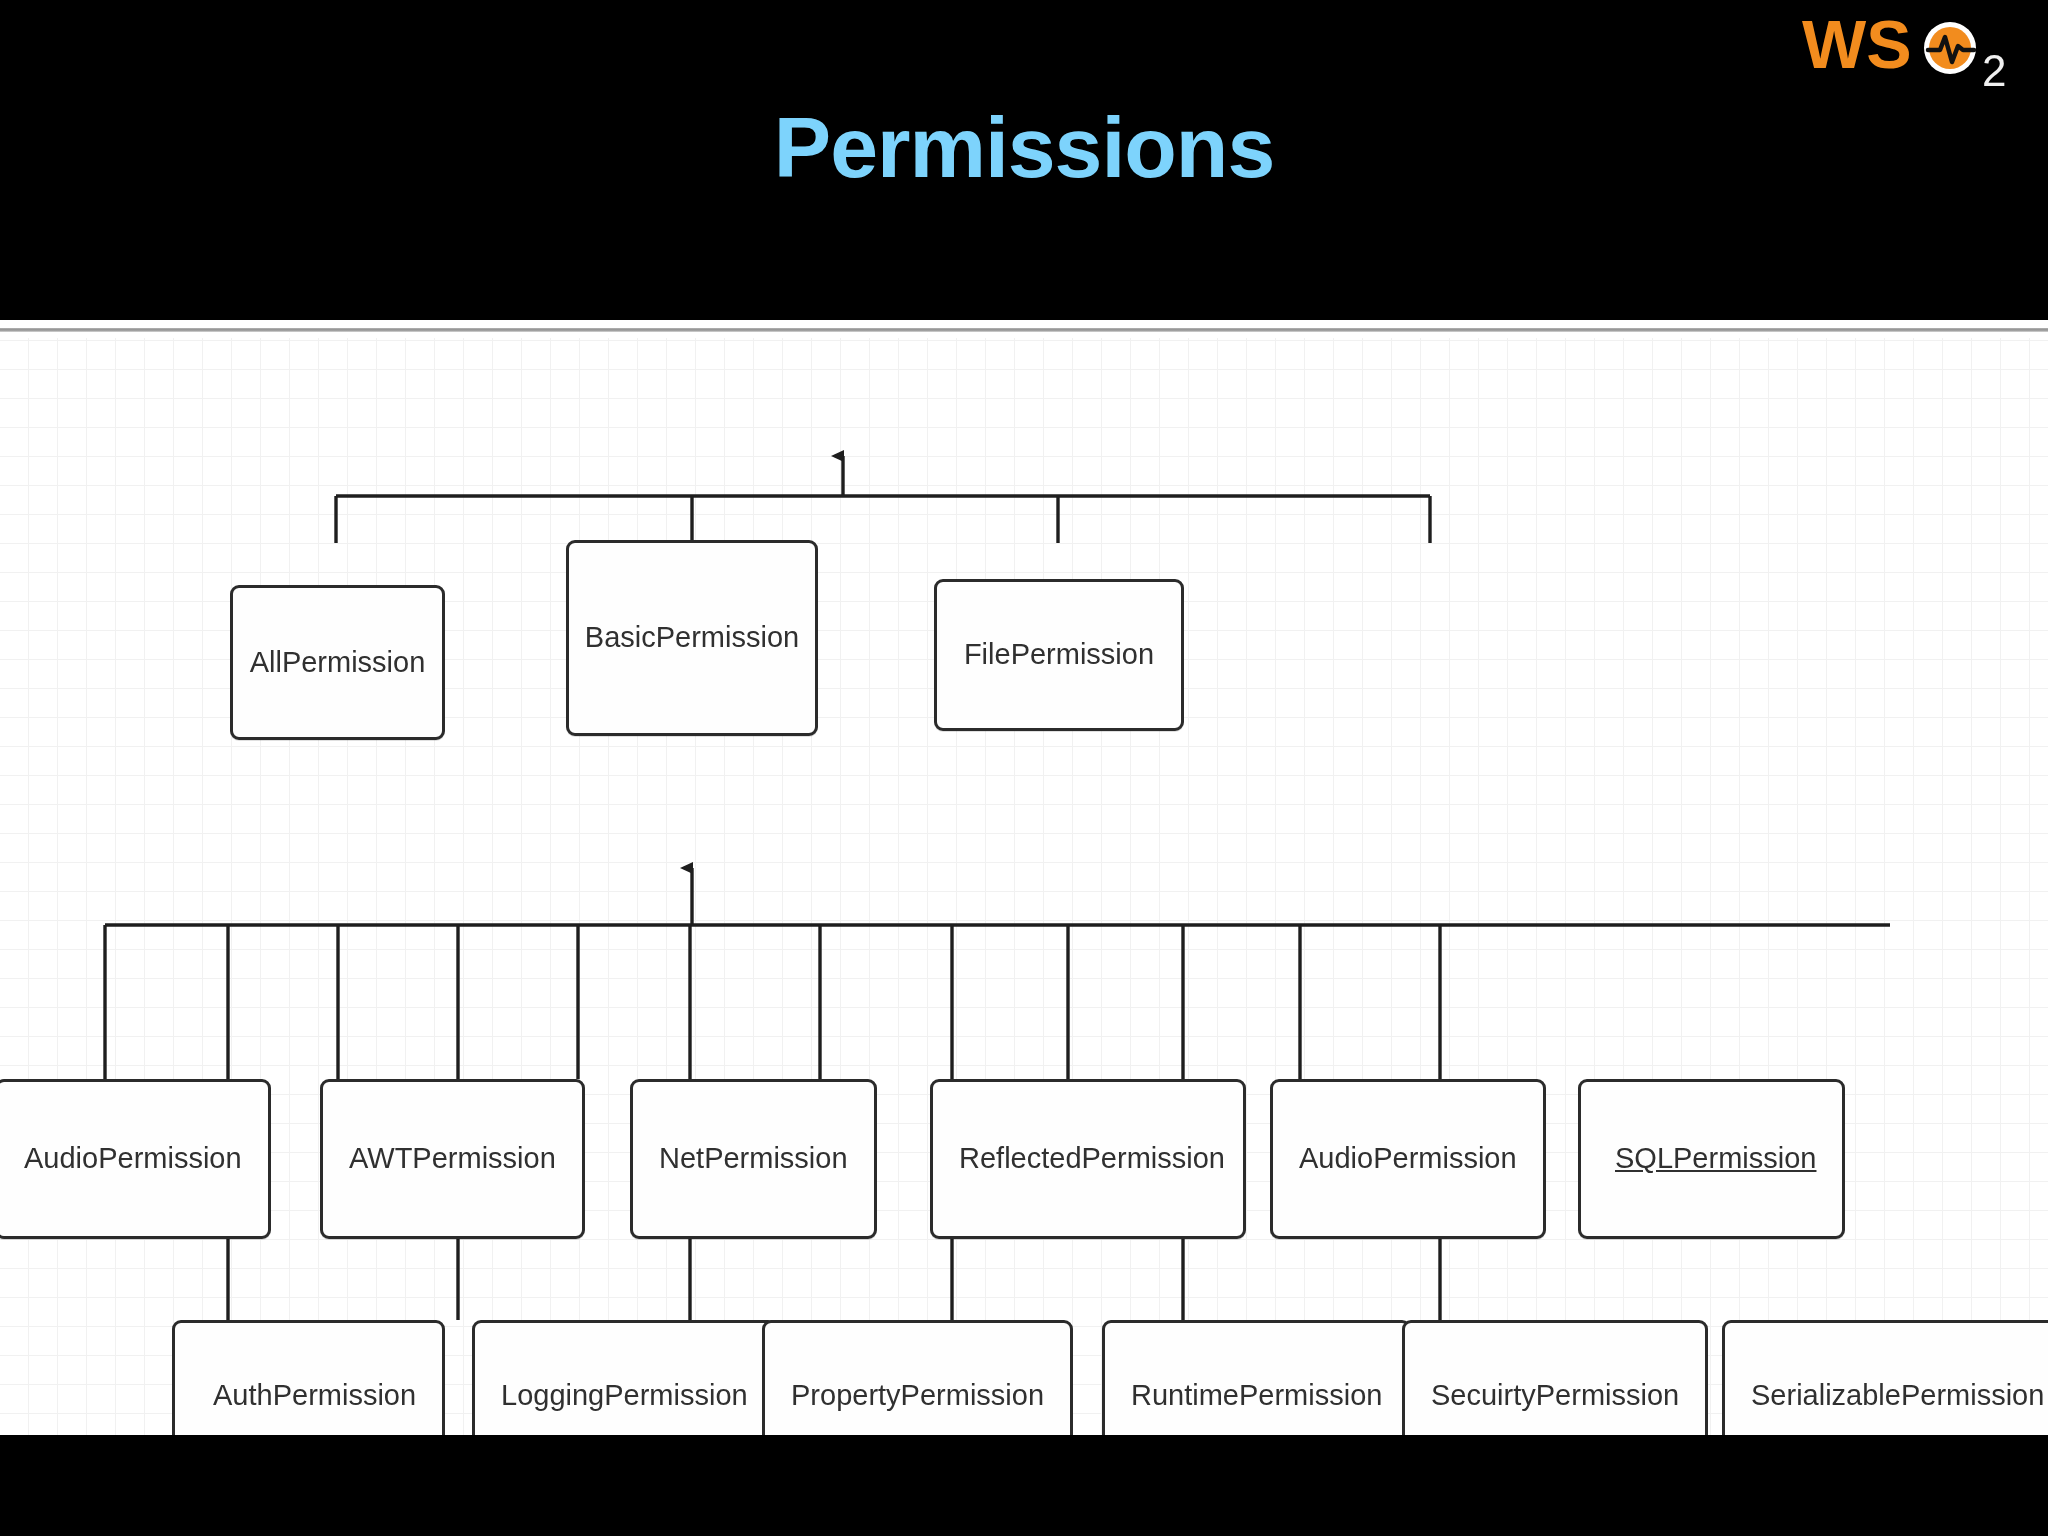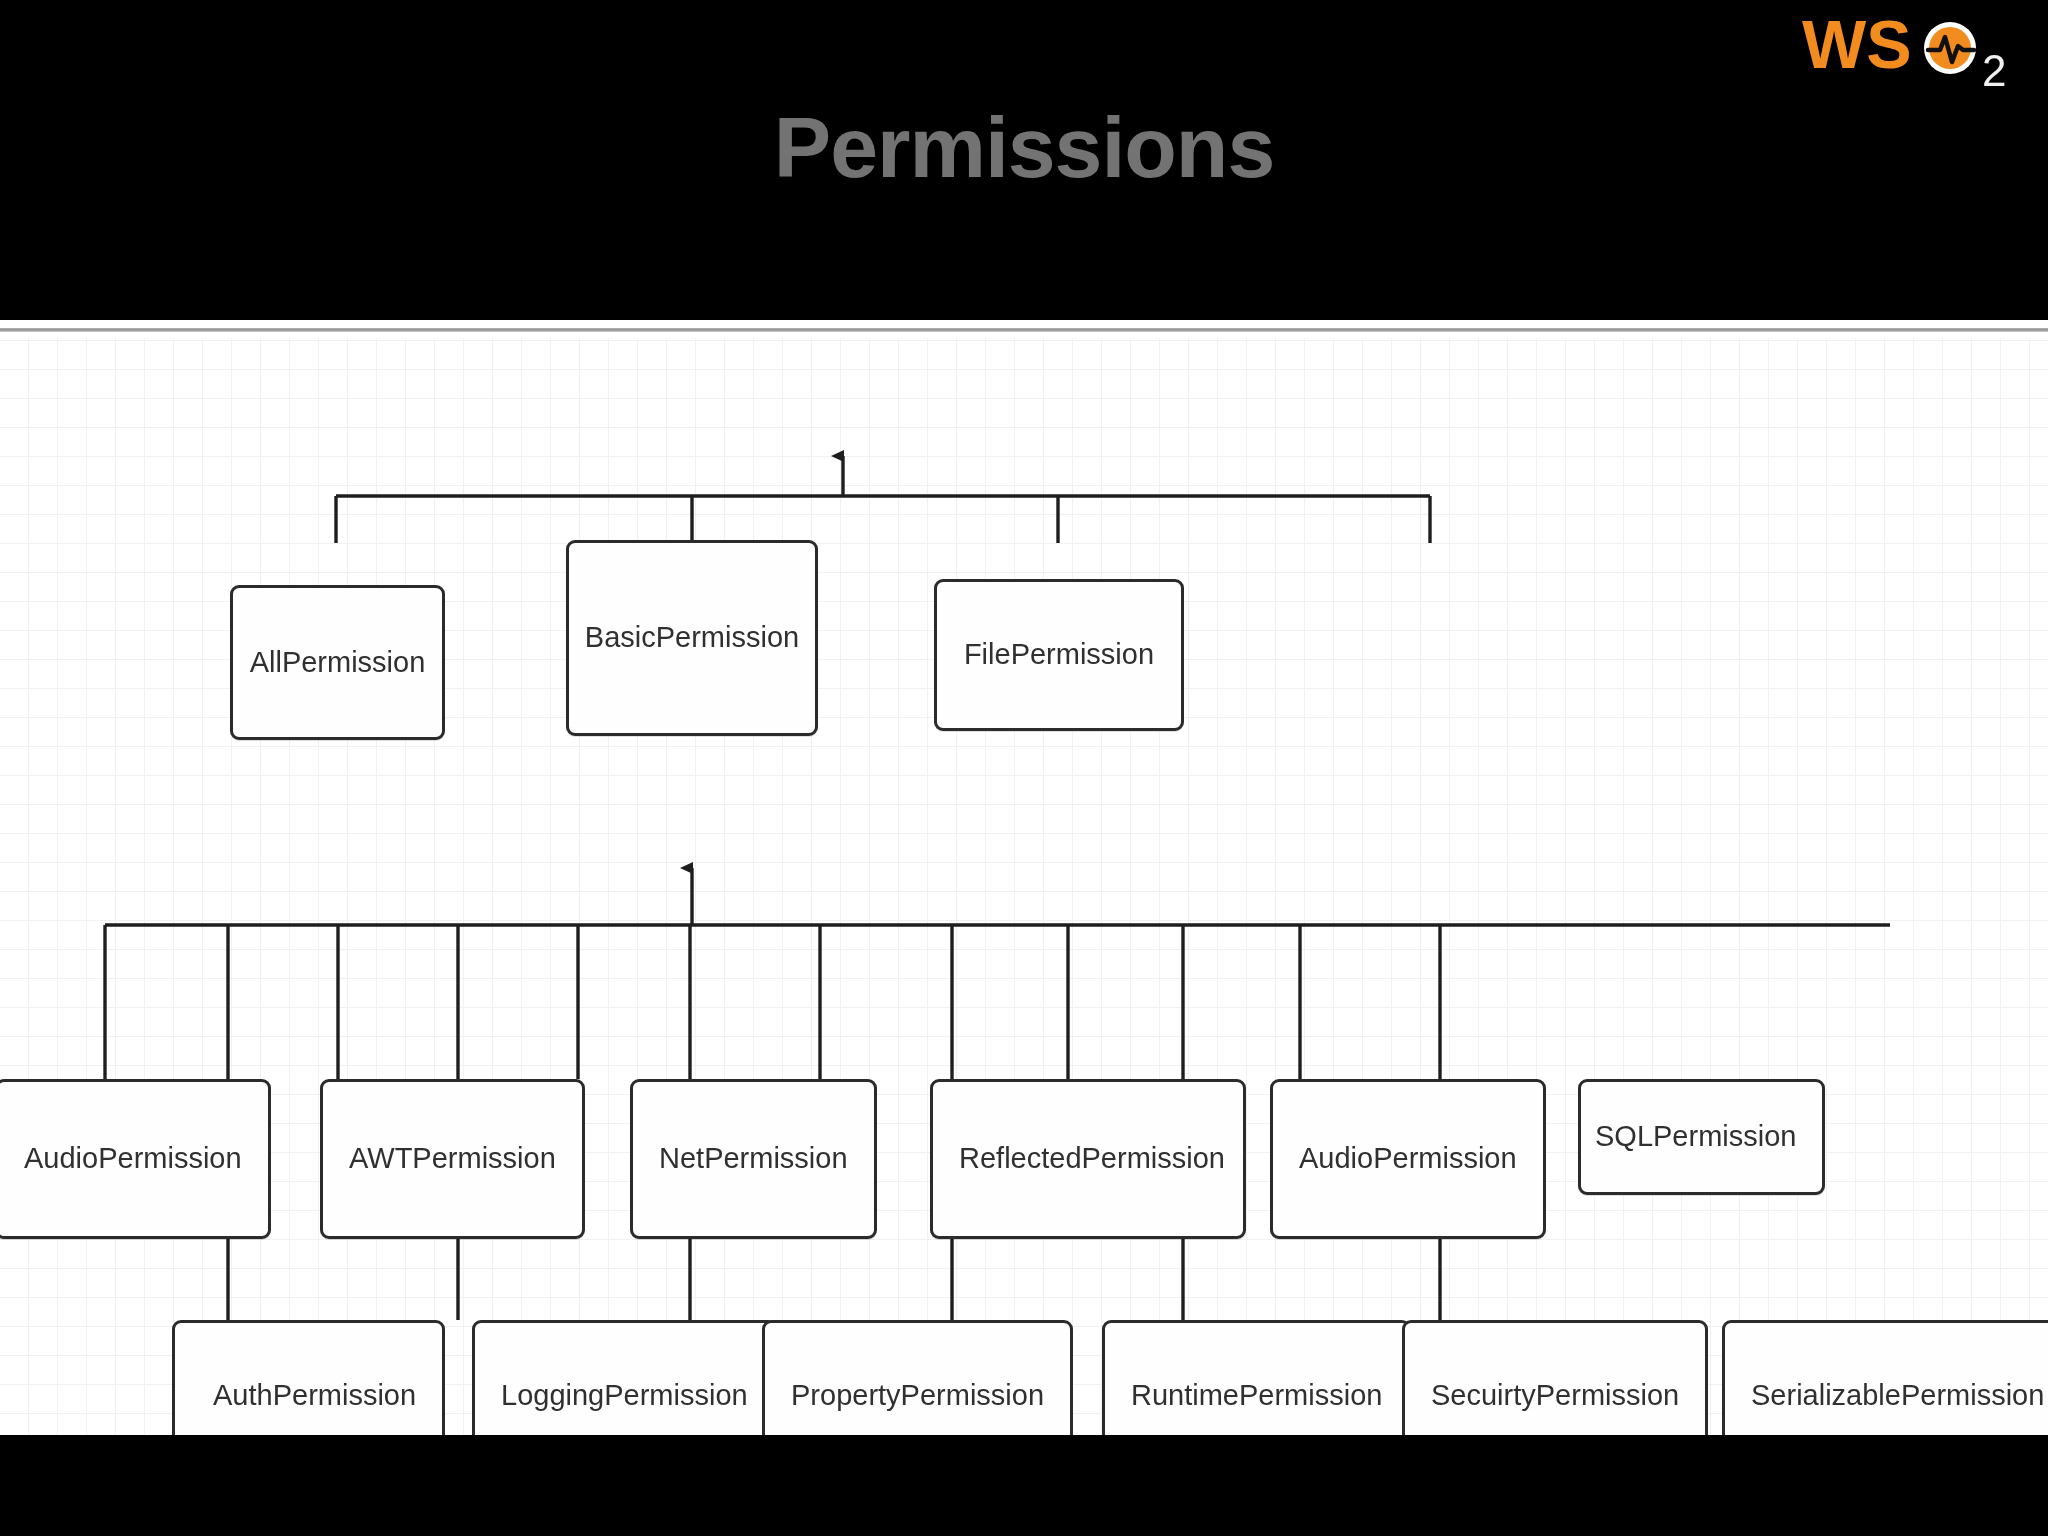--- a/index.html
+++ b/index.html
@@ -15,21 +15,21 @@
     position:absolute;left:0;top:0;width:2048px;height:320px;
     background:#000;
   }
   .logo{
     position:absolute;right:18px;top:6px;
     width:230px;height:86px;
   }
   .slide-title{
     position:absolute;left:0;top:104px;width:2048px;
     text-align:center;
-    color:#737373;
+    color:#7dd3fc;
     font-size:86px;
     font-weight:700;
     letter-spacing:-1px;
     line-height:1;
   }
 
   
   .divider-wrap{
     position:absolute;left:0;top:320px;width:2048px;height:18px;
     background:#fff;
@@ -143,21 +143,21 @@
 
     <div class="node" style="left:230px;top:205px;width:215px;height:155px;margin-top:42px;">AllPermission</div>
     <div class="node" style="left:566px;top:202px;width:252px;height:196px;">BasicPermission</div>
     <div class="node" style="left:934px;top:205px;width:250px;height:152px;margin-top:36px;">FilePermission</div>
 
     <div class="node" style="left: -5px; top: 741px; height: 160px; padding-left: 26px; padding-right: 26px; min-width: 230px;">AudioPermission</div>
     <div class="node" style="left: 320px; top: 741px; height: 160px; padding-left: 26px; padding-right: 26px; min-width: 230px;">AWTPermission</div>
     <div class="node" style="left: 630px; top: 741px; height: 160px; padding-left: 26px; padding-right: 26px; min-width: 230px;">NetPermission</div>
     <div class="node" style="left: 930px; top: 741px; height: 160px; padding-left: 26px; padding-right: 18px; min-width: 230px;">ReflectedPermission</div>
     <div class="node" style="left: 1270px; top: 741px; height: 160px; padding-left: 26px; padding-right: 26px; min-width: 230px;">AudioPermission</div>
-    <div class="node" style="left: 1578px; top: 741px; height: 116px; padding-left: 14px; padding-right: 26px; min-width: 230px;">SQLPermission</div>
+    <div class="node" style="left: 1578px; top: 741px; height: 160px; padding-left: 34px; padding-right: 26px; min-width: 230px; text-decoration: underline;">SQLPermission</div>
 
     <div class="node" style="left: 172px; top: 982px; height: 152px; padding-left: 38px; padding-right: 26px; min-width: 230px;">AuthPermission</div>
     <div class="node" style="left: 472px; top: 982px; height: 152px; padding-left: 26px; padding-right: 26px; min-width: 230px;">LoggingPermission</div>
     <div class="node" style="left: 762px; top: 982px; height: 152px; padding-left: 26px; padding-right: 26px; min-width: 230px;">PropertyPermission</div>
     <div class="node" style="left: 1102px; top: 982px; height: 152px; padding-left: 26px; padding-right: 26px; min-width: 230px;">RuntimePermission</div>
     <div class="node" style="left: 1402px; top: 982px; height: 152px; padding-left: 26px; padding-right: 26px; min-width: 230px;">SecuirtyPermission</div>
     <div class="node" style="left: 1722px; top: 982px; height: 152px; padding-left: 26px; padding-right: 26px; min-width: 230px;">SerializablePermission</div>
 
   </div>
 

